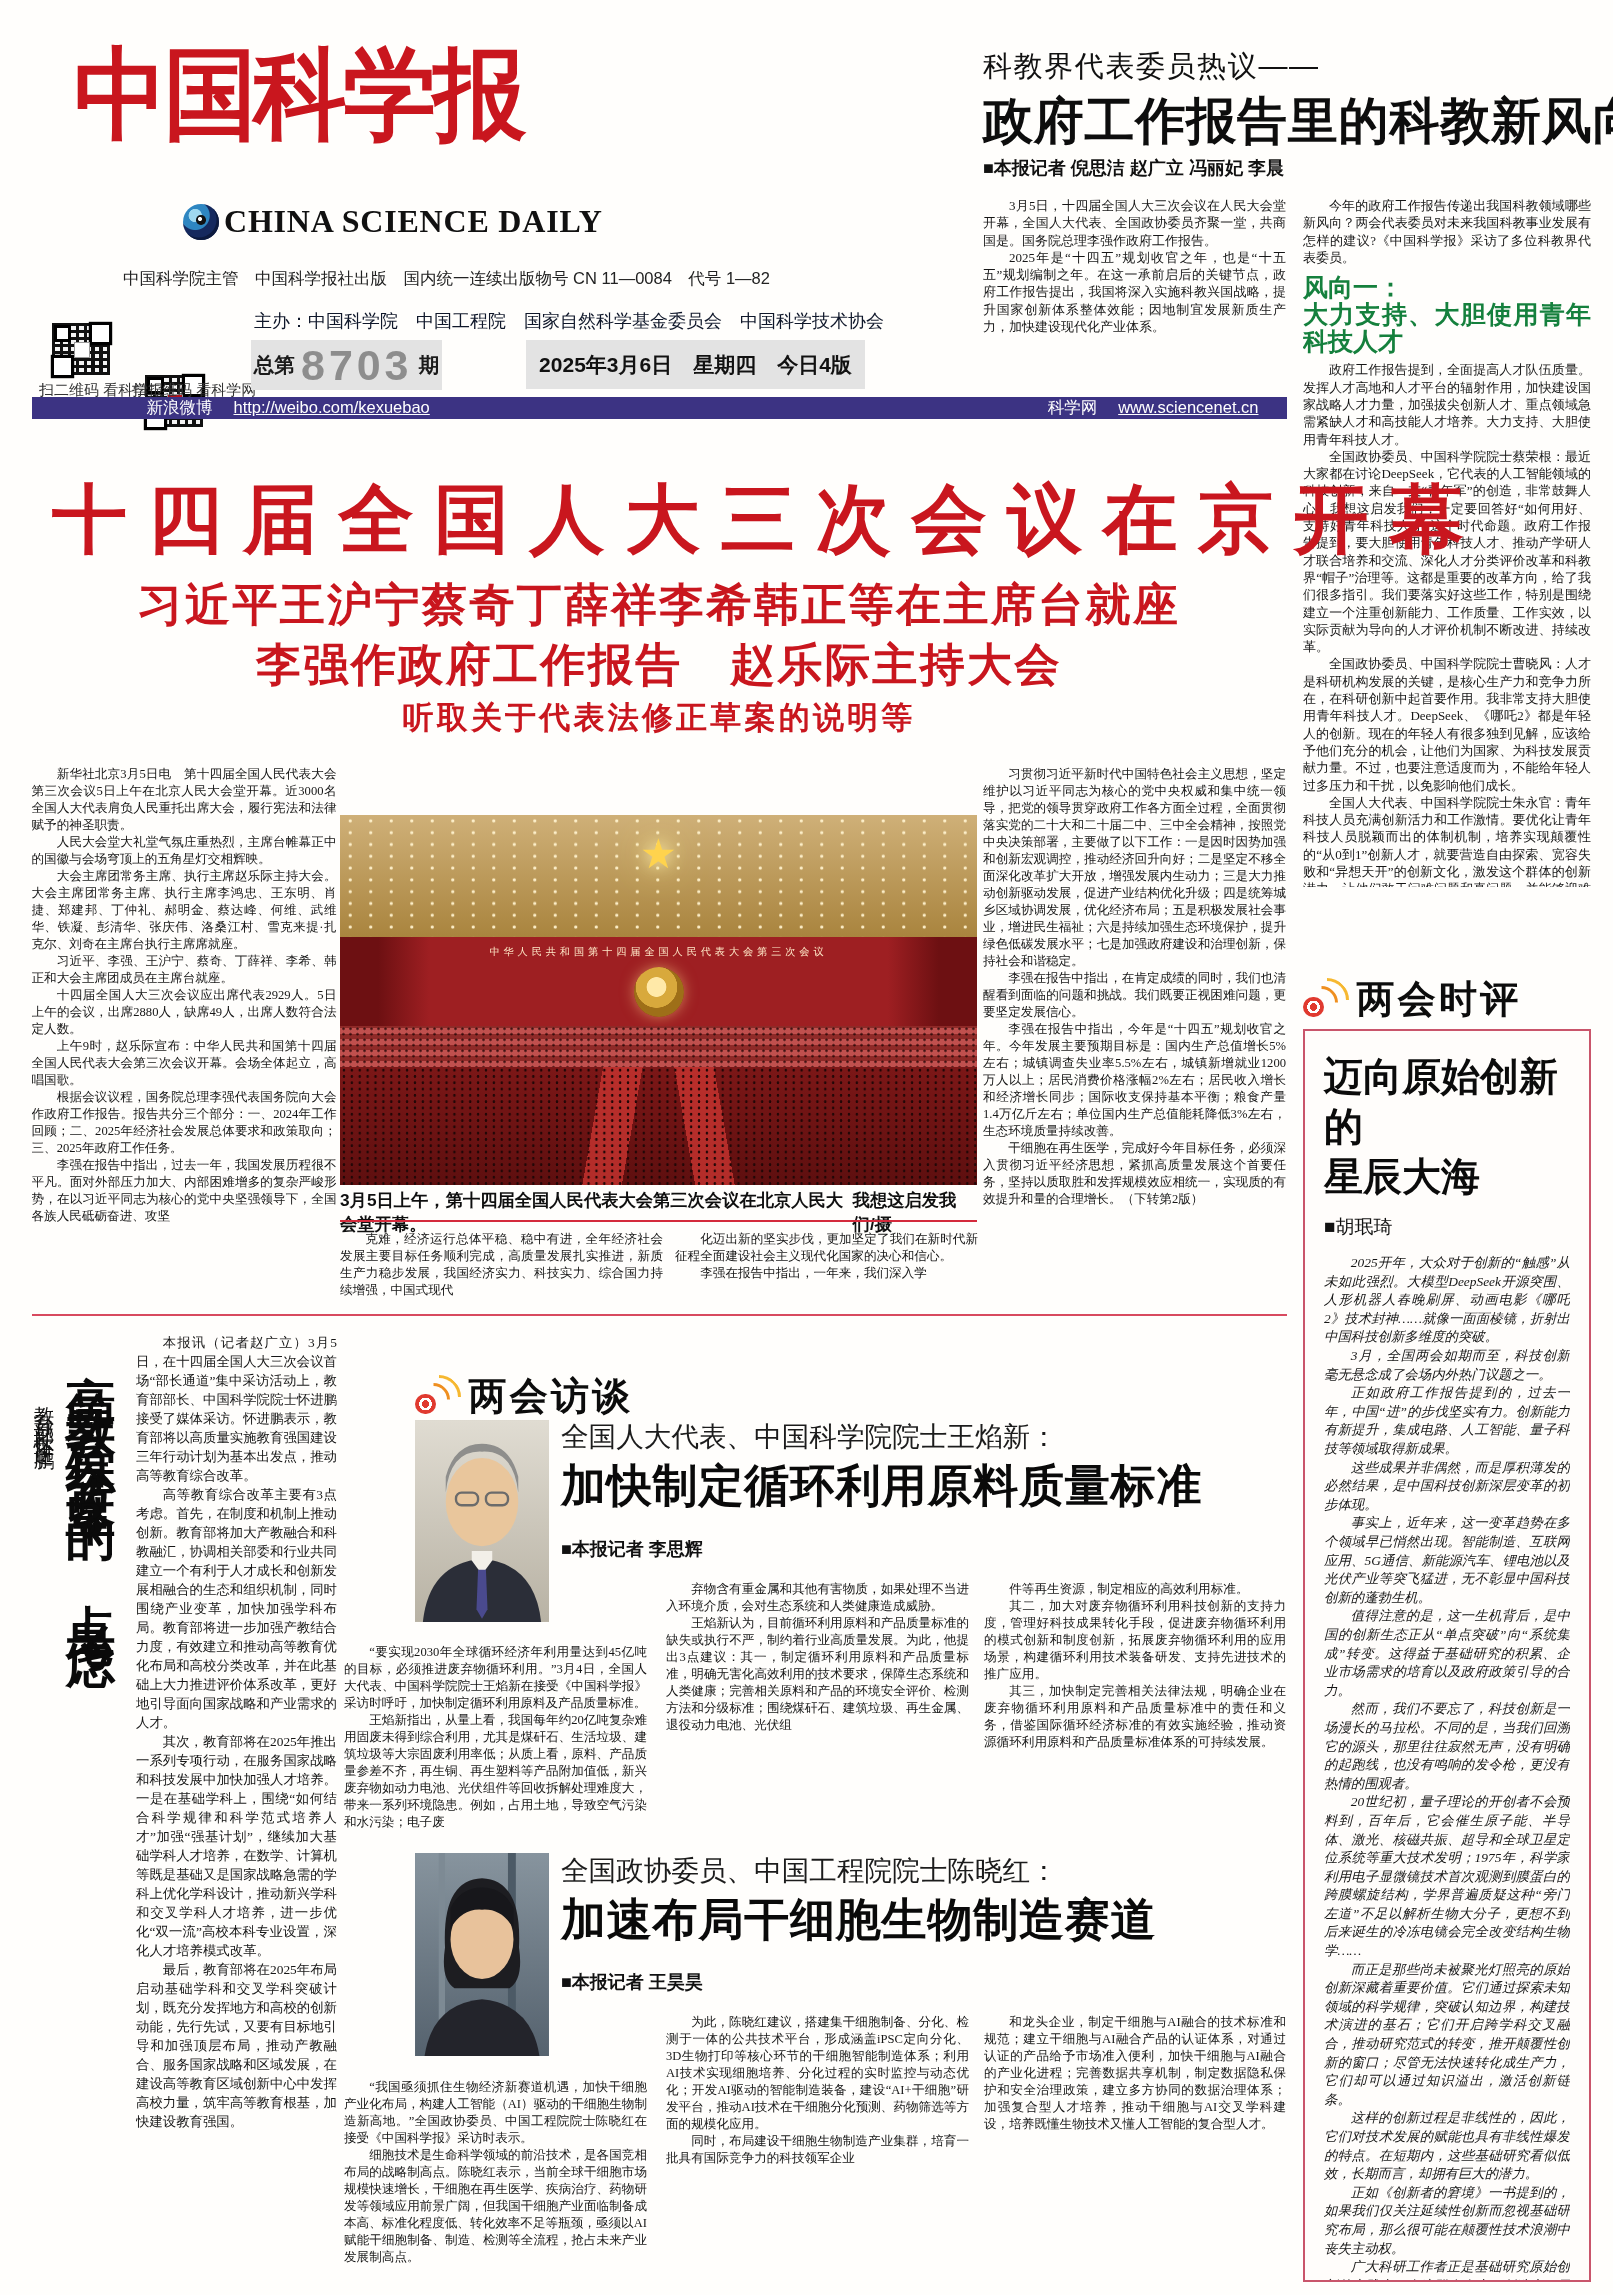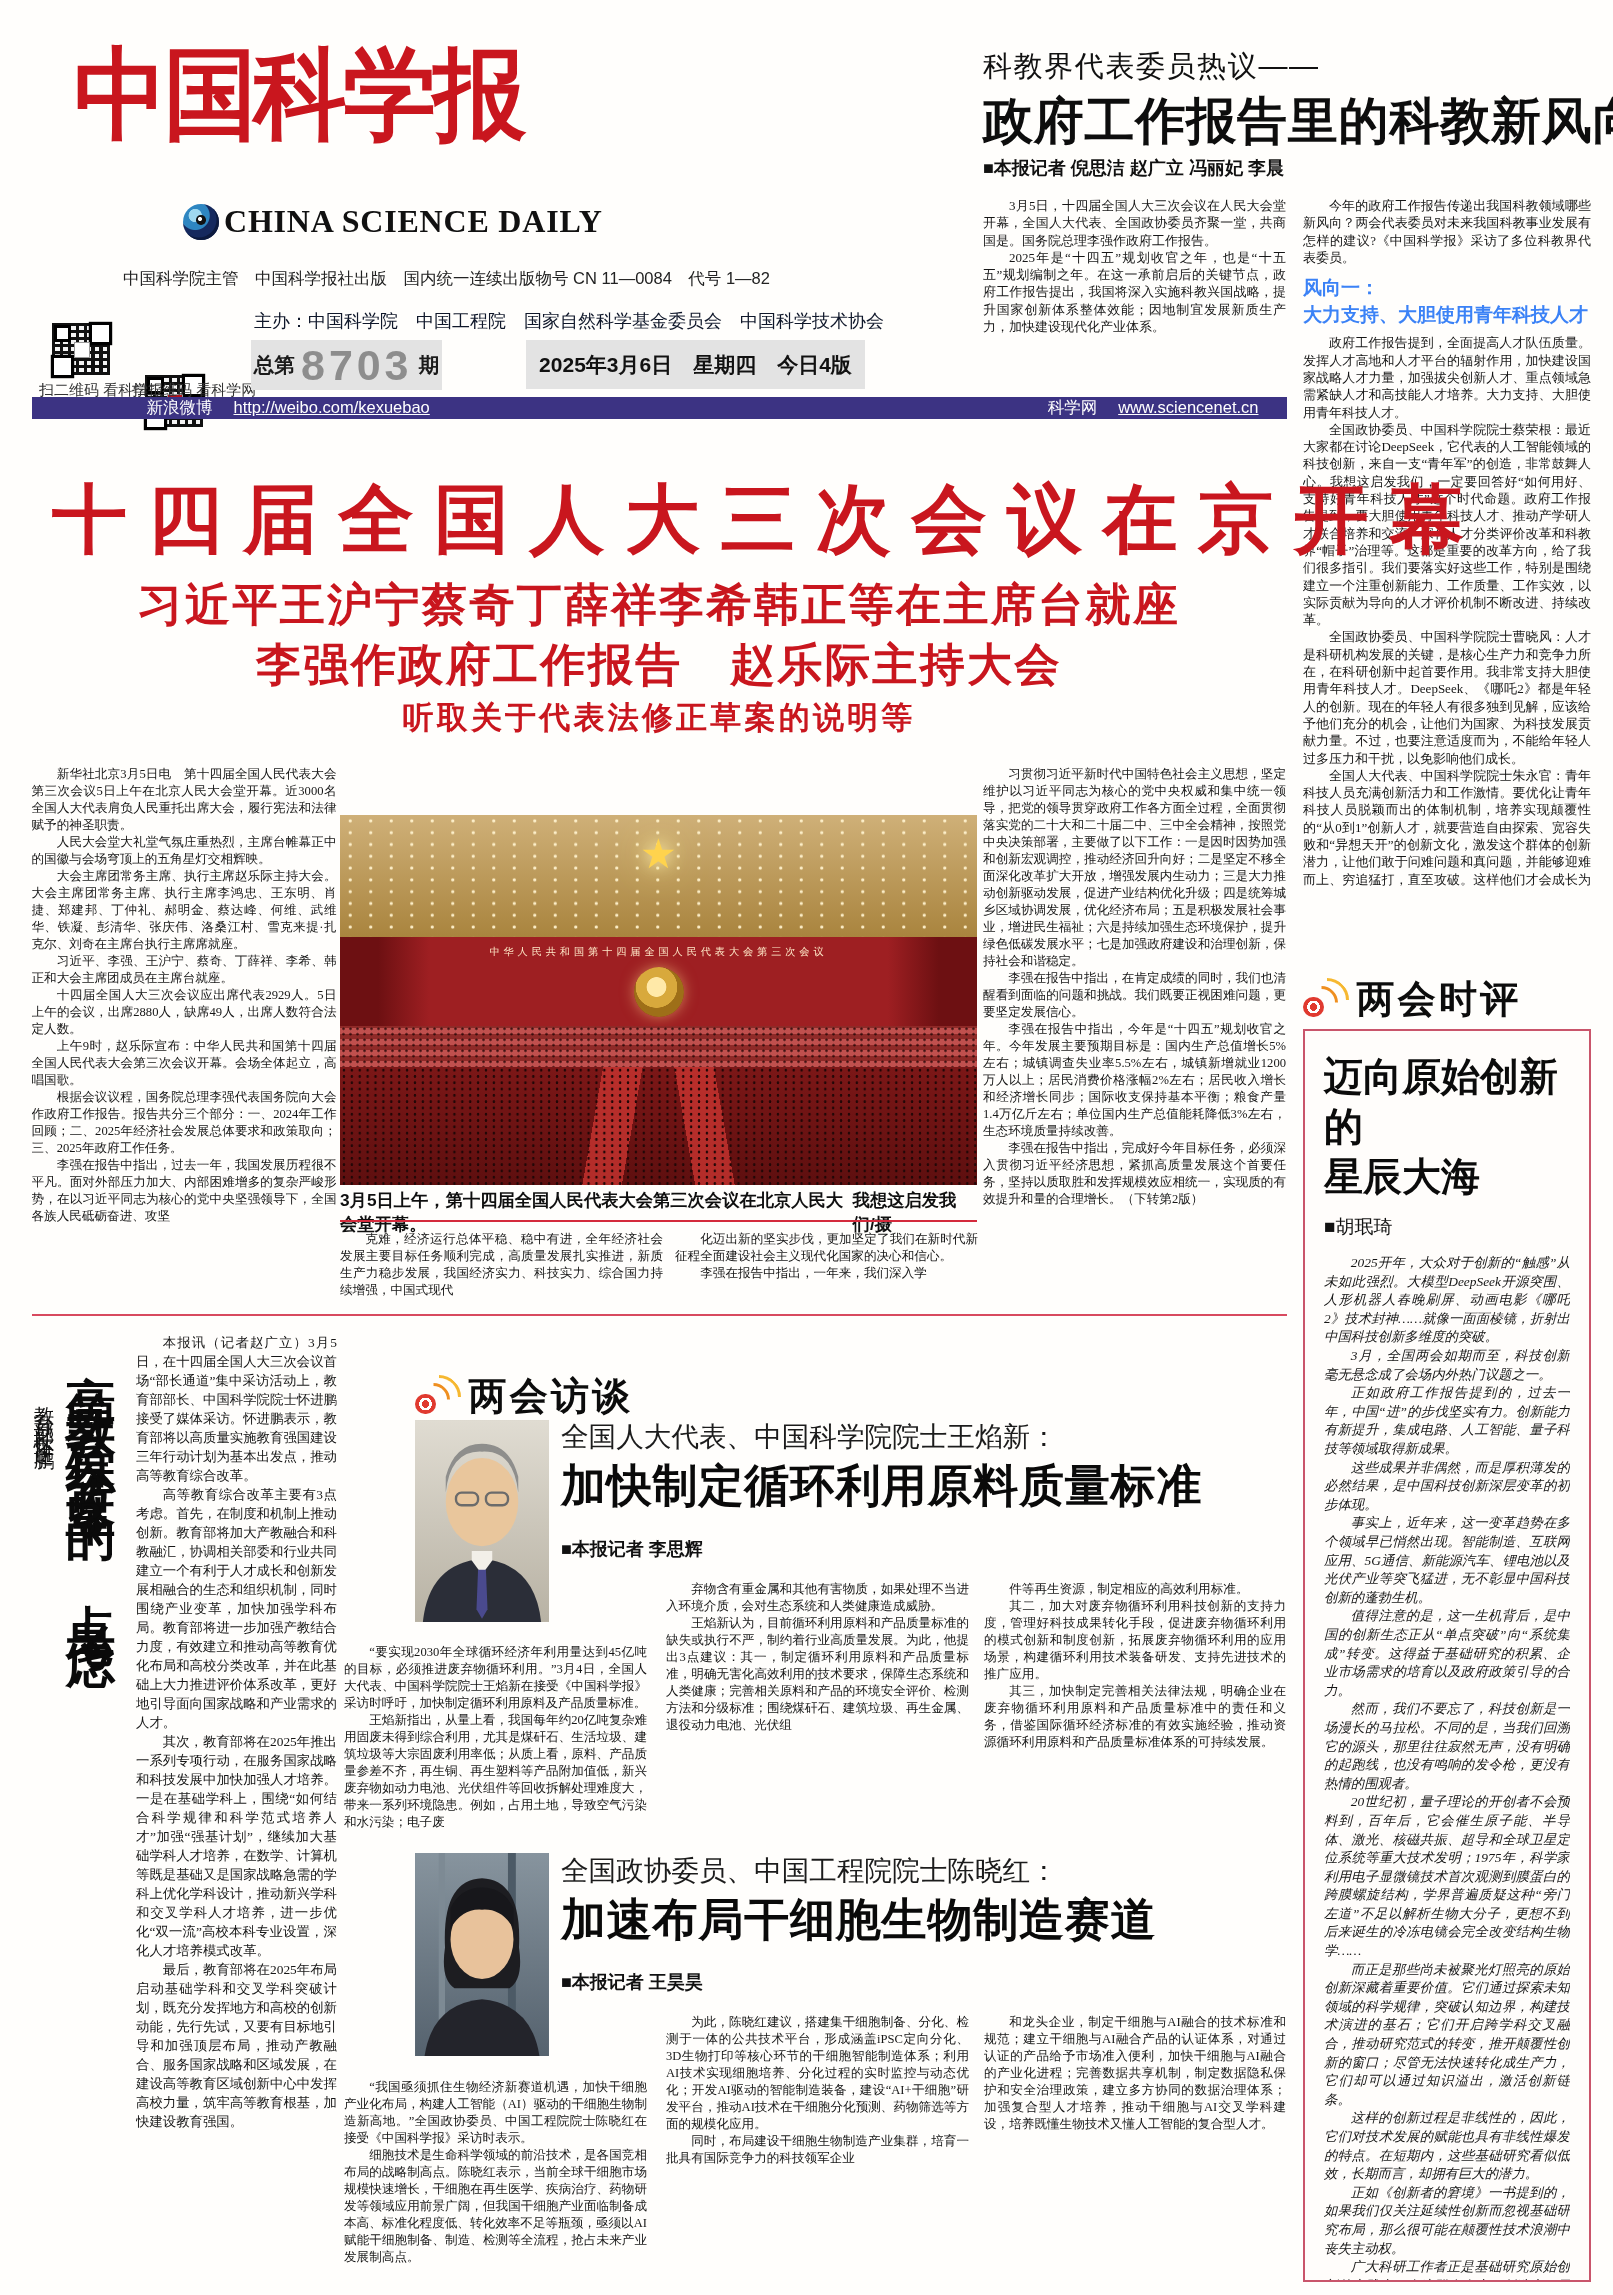--- a/index.html
+++ b/index.html
@@ -34,22 +34,22 @@
         font-family:"Liberation Sans",sans-serif;color:#fff;font-size:16.5px;}
   .pbar .url{text-decoration:underline;margin-left:21px;}
   
   .kicker-sans{font-family:"Liberation Sans",sans-serif;font-size:29px;color:#111;letter-spacing:1.6px;white-space:nowrap;}
   .tr-headline{font-family:"Liberation Serif",serif;font-weight:bold;font-size:50px;color:#0d0d0d;
                white-space:nowrap;letter-spacing:0.8px;}
   .byline{font-family:"Liberation Sans",sans-serif;font-weight:bold;font-size:18px;color:#111;}
   .flow{text-align:justify;overflow:hidden;}
   .flow p{margin:0;text-indent:2em;}
   .f-top{font-size:13px;line-height:17.3px;}
-  .subhead-blk{font-family:"Liberation Sans",sans-serif;font-weight:bold;font-size:19px;line-height:27px;
-               color:#3b82f6;margin:7.9px 0 6.3px 0;}
+  .subhead-blk{font-family:"Liberation Sans",sans-serif;font-weight:bold;font-size:25px;line-height:27px;
+               color:#15803d;margin:7.9px 0 6.3px 0;}
   
   .mainline{font-family:"Liberation Sans","DejaVu Sans",sans-serif;font-weight:bold;color:#c9161e;
             text-align:center;font-size:75px;letter-spacing:20.5px;text-indent:20.5px;white-space:nowrap;}
   .deck{font-family:"Liberation Serif",serif;font-weight:bold;color:#c9161e;text-align:center;
         font-size:45px;letter-spacing:2.4px;white-space:nowrap;}
   .deck3{font-family:"Liberation Serif",serif;font-weight:bold;color:#c9161e;text-align:center;
          font-size:31px;letter-spacing:3.2px;}
   .f-main{font-size:12.6px;line-height:17px;}
   .caption-row{display:flex;justify-content:space-between;align-items:baseline;
                font-family:"Liberation Sans",sans-serif;font-size:17.3px;font-weight:600;color:#0f0f0f;}
@@ -198,21 +198,21 @@
     </div>
   <div class="abs flow f-main" style="left:675px;top:1231px;width:303px;height:77px;">
       <p>化迈出新的坚实步伐，更加坚定了我们在新时代新征程全面建设社会主义现代化国家的决心和信心。</p>
       <p>李强在报告中指出，一年来，我们深入学</p>
     </div>
 
   <div class="abs flow f-main" style="left:983px;top:766px;width:303px;height:564px;">
       <p>习贯彻习近平新时代中国特色社会主义思想，坚定维护以习近平同志为核心的党中央权威和集中统一领导，把党的领导贯穿政府工作各方面全过程，全面贯彻落实党的二十大和二十届二中、三中全会精神，按照党中央决策部署，主要做了以下工作：一是因时因势加强和创新宏观调控，推动经济回升向好；二是坚定不移全面深化改革扩大开放，增强发展内生动力；三是大力推动创新驱动发展，促进产业结构优化升级；四是统筹城乡区域协调发展，优化经济布局；五是积极发展社会事业，增进民生福祉；六是持续加强生态环境保护，提升绿色低碳发展水平；七是加强政府建设和治理创新，保持社会和谐稳定。</p>
       <p>李强在报告中指出，在肯定成绩的同时，我们也清醒看到面临的问题和挑战。我们既要正视困难问题，更要坚定发展信心。</p>
       <p>李强在报告中指出，今年是“十四五”规划收官之年。今年发展主要预期目标是：国内生产总值增长5%左右；城镇调查失业率5.5%左右，城镇新增就业1200万人以上；居民消费价格涨幅2%左右；居民收入增长和经济增长同步；国际收支保持基本平衡；粮食产量1.4万亿斤左右；单位国内生产总值能耗降低3%左右，生态环境质量持续改善。</p>
-      <p>李强在报告中指出，完成好今年目标任务，必须深入贯彻习近平经济思想，紧抓高质量发展这个首要任务，坚持以质取胜和发挥规模效应相统一，实现质的有效提升和量的合理增长。（下转第2版）</p>
+      <p>干细胞在再生医学，完成好今年目标任务，必须深入贯彻习近平经济思想，紧抓高质量发展这个首要任务，坚持以质取胜和发挥规模效应相统一，实现质的有效提升和量的合理增长。（下转第2版）</p>
     </div>
 
   <div class="abs pinkrule" style="left:31.5px;top:1314px;width:1255px;"></div>
 
   <div class="abs sec-row" style="left:1303px;top:974px;text-align:center;">
     <span class="bicon">
         <span class="dot"></span>
         <span class="a1"></span>
         <span class="a2"></span>
       </span>

